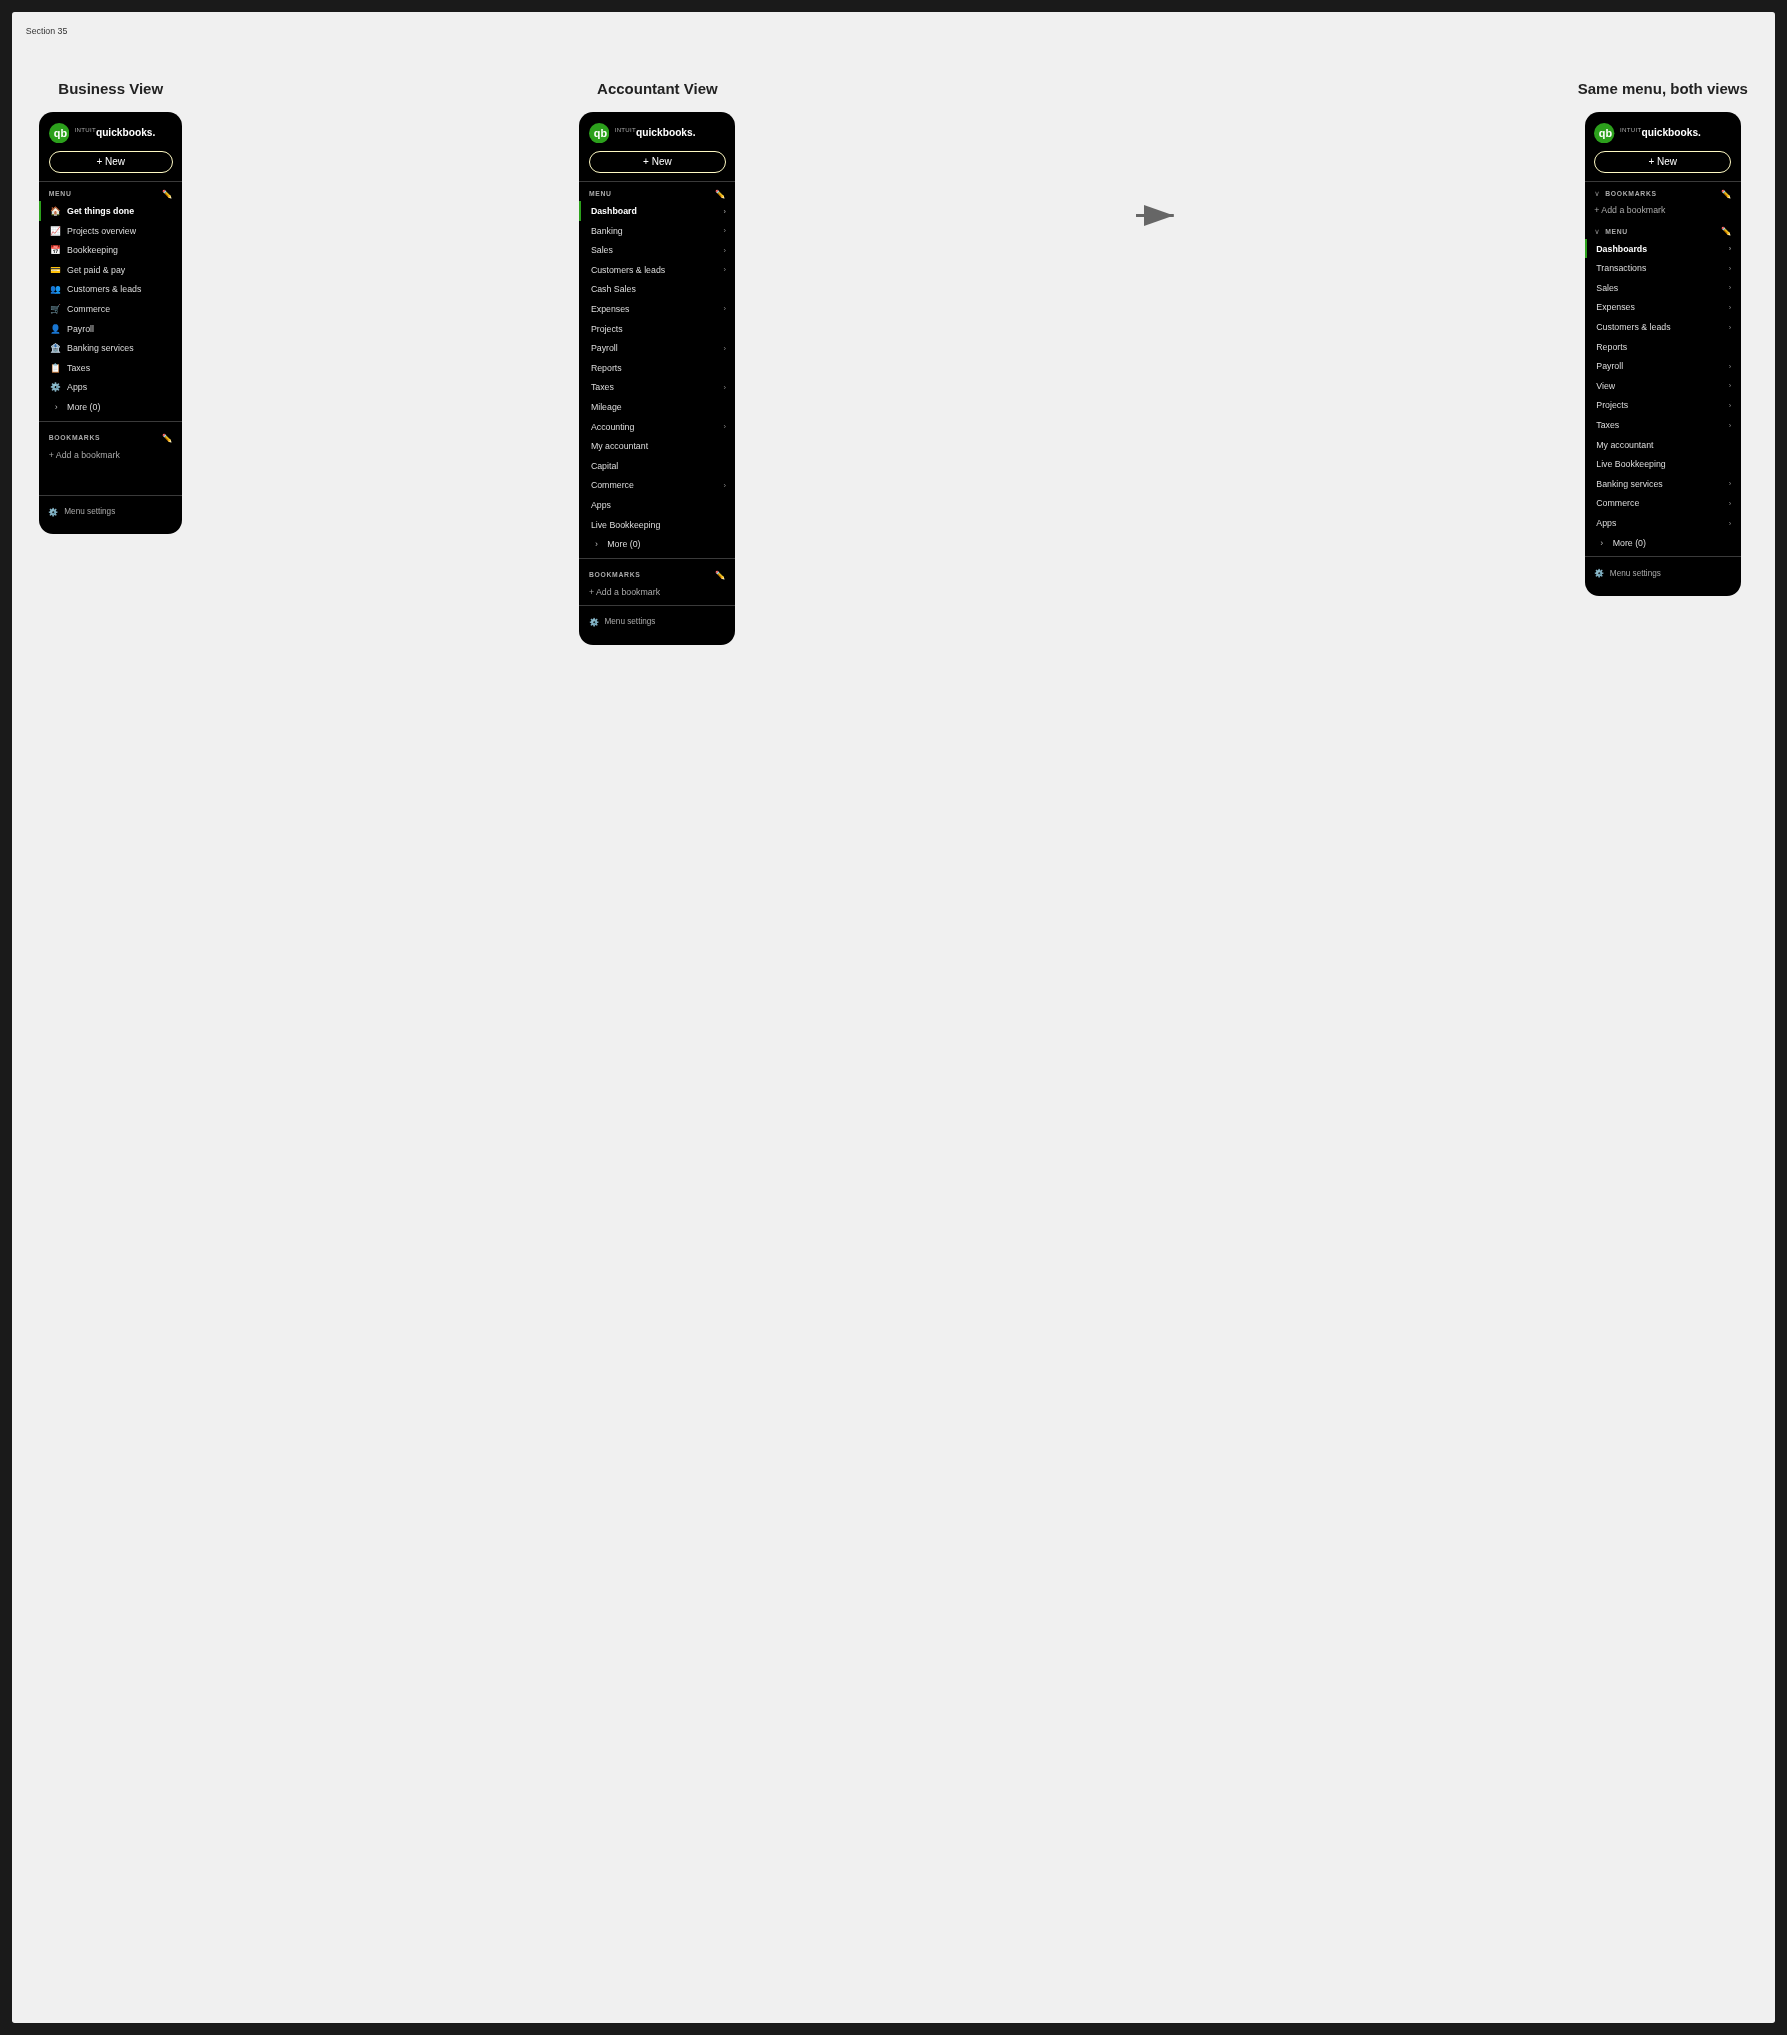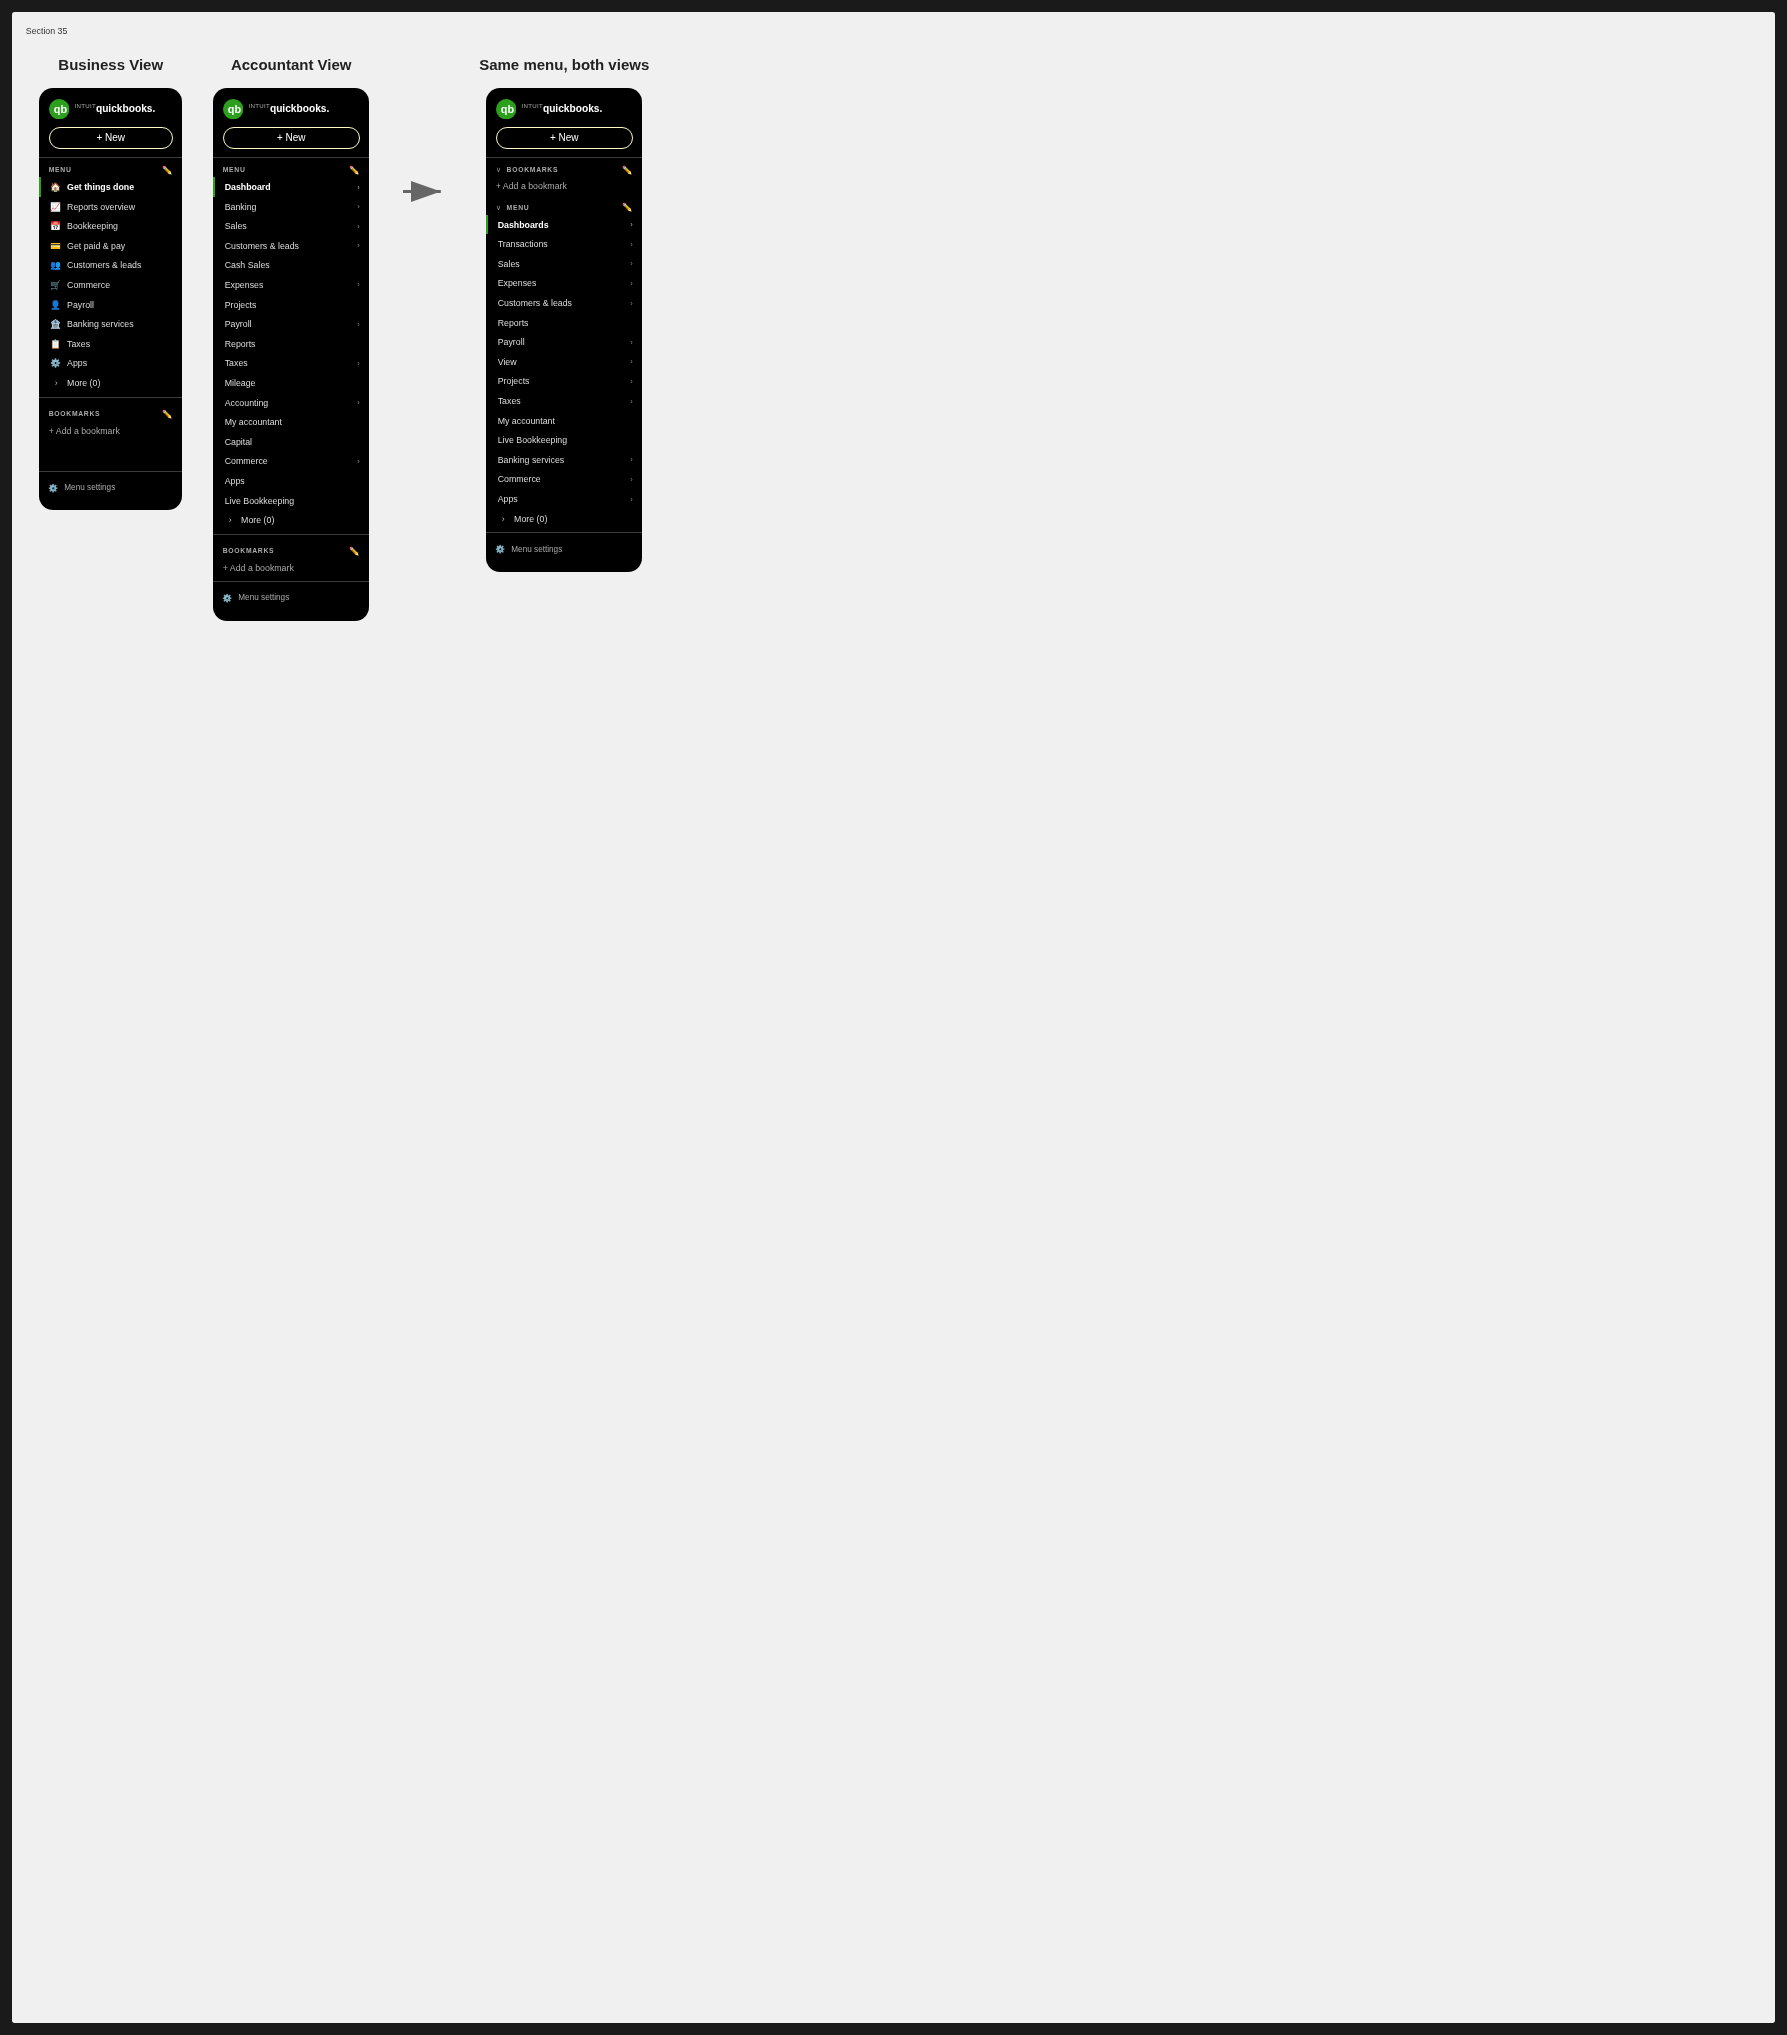--- a/index.html
+++ b/index.html
@@ -21,24 +21,24 @@
     }
     .section-label {
       font-size: 8.8px;
       color: #333;
       position: absolute;
       top: 14px;
       left: 13.6px;
     }
     .columns-wrapper {
       display: flex;
-      justify-content: flex-start;
+      justify-content: space-between;
       align-items: flex-start;
       gap: 31px;
-      margin-top: 30px;
+      margin-top: 54px;
     }
     .column {
       display: flex;
       flex-direction: column;
       align-items: center;
     }
     .column-title {
       font-size: 15px;
       font-weight: 700;
       color: #222;
@@ -234,21 +234,21 @@
 
         <div class="menu-item active">
           <div class="menu-item-left">
             <span class="menu-icon">🏠</span>
             <span>Get things done</span>
           </div>
         </div>
         <div class="menu-item">
           <div class="menu-item-left">
             <span class="menu-icon">📈</span>
-            <span>Reports overview</span>
+            <span>Projects overview</span>
           </div>
         </div>
         <div class="menu-item">
           <div class="menu-item-left">
             <span class="menu-icon">📅</span>
             <span>Bookkeeping</span>
           </div>
         </div>
         <div class="menu-item">
           <div class="menu-item-left">

